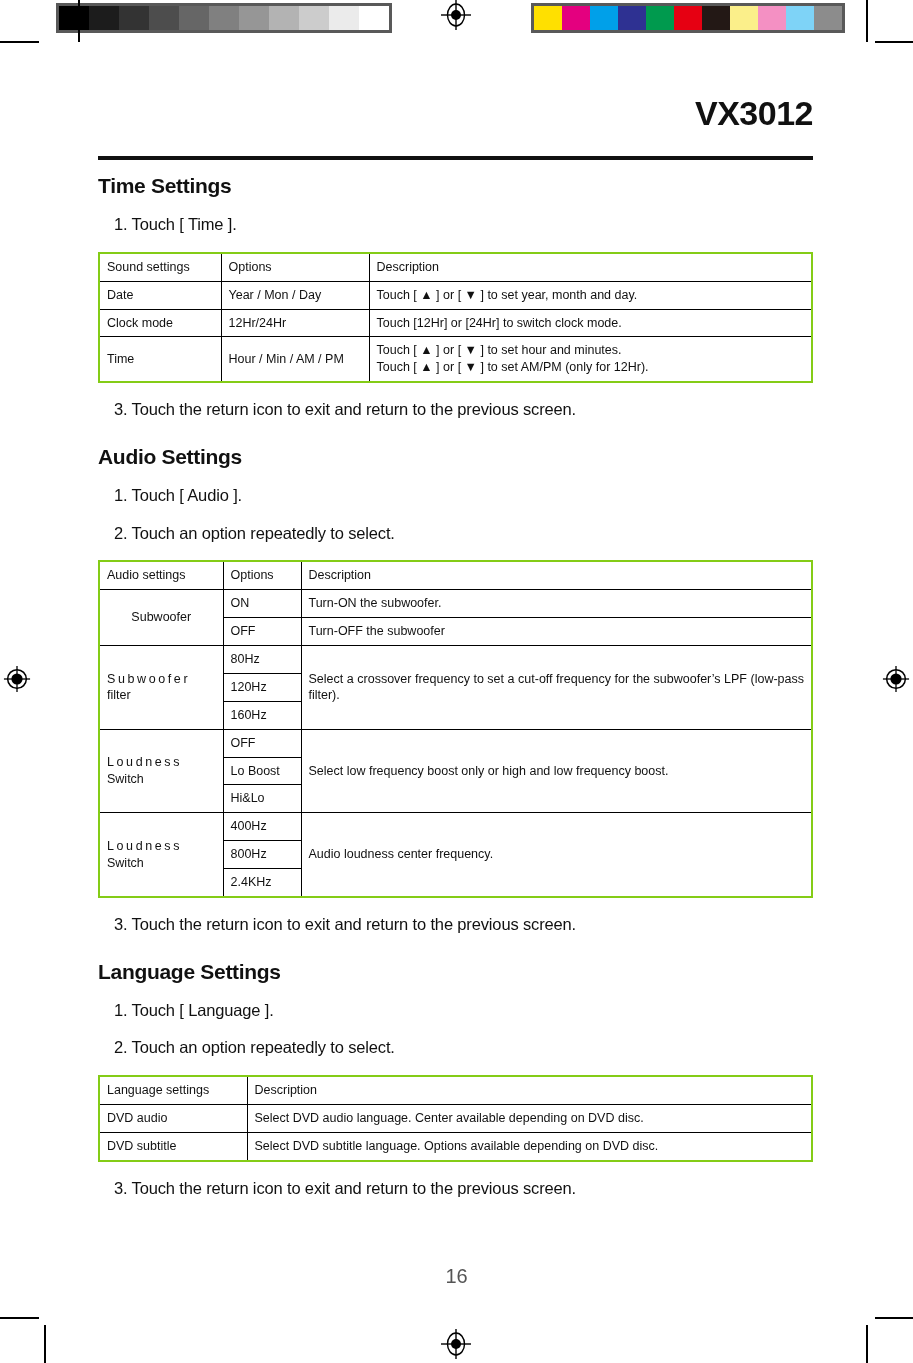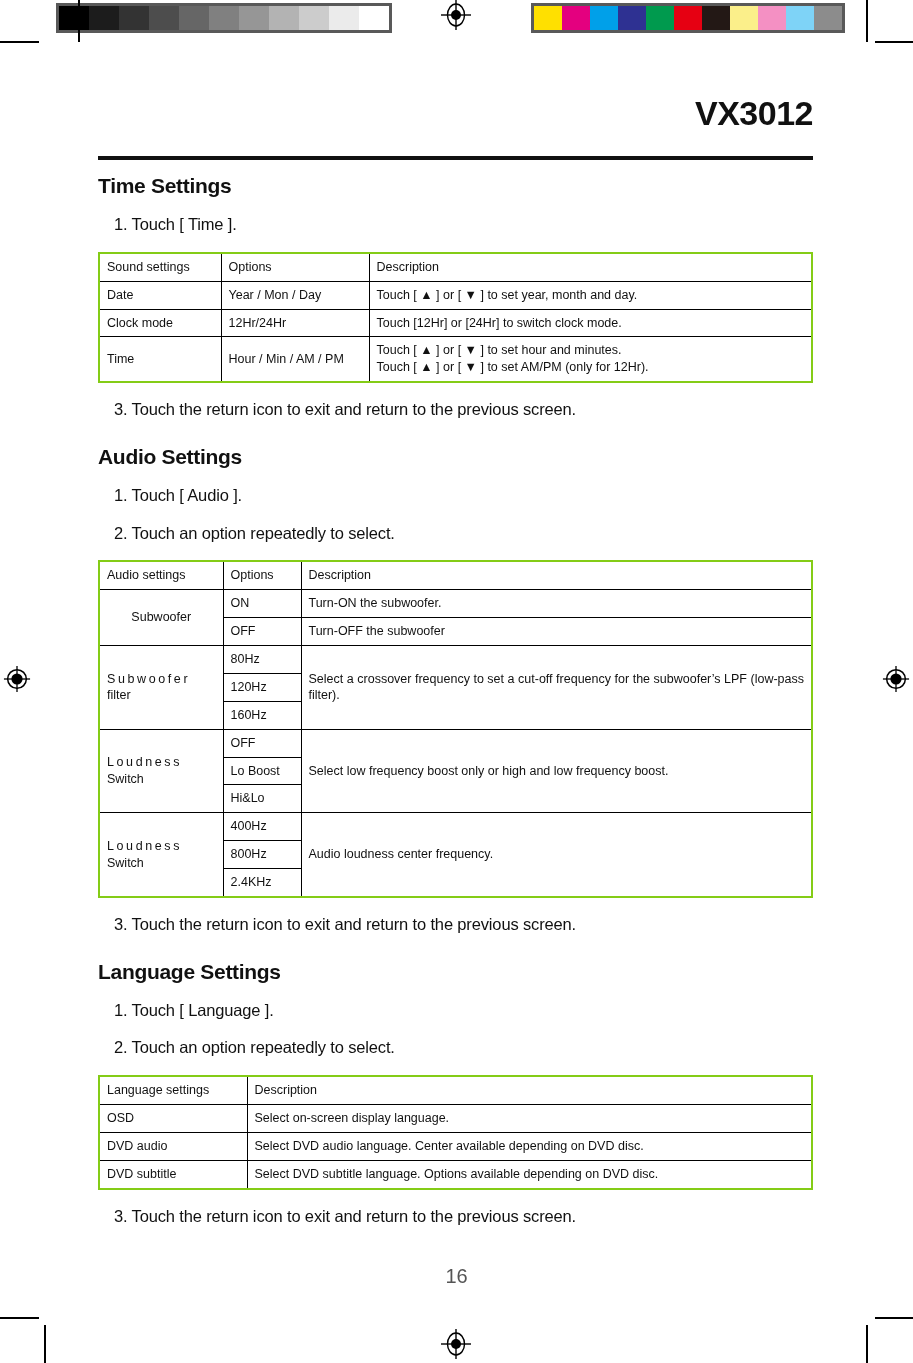--- a/index.html
+++ b/index.html
@@ -362,24 +362,20 @@
         <colgroup>
             <col style="width:148px">
             <col>
           </colgroup>
         <tbody>
           <tr>
             <td class="h">Language settings</td>
             <td class="h">Description</td>
           </tr>
           <tr>
-            <td>OSD</td>
-            <td>Select on-screen display language.</td>
-          </tr>
-          <tr>
             <td>DVD audio</td>
             <td>Select DVD audio language. Center available depending on DVD disc.</td>
           </tr>
           <tr>
             <td>DVD subtitle</td>
             <td>Select DVD subtitle language. Options available depending on DVD disc.</td>
           </tr>
         </tbody>
       </table>
     </div>

